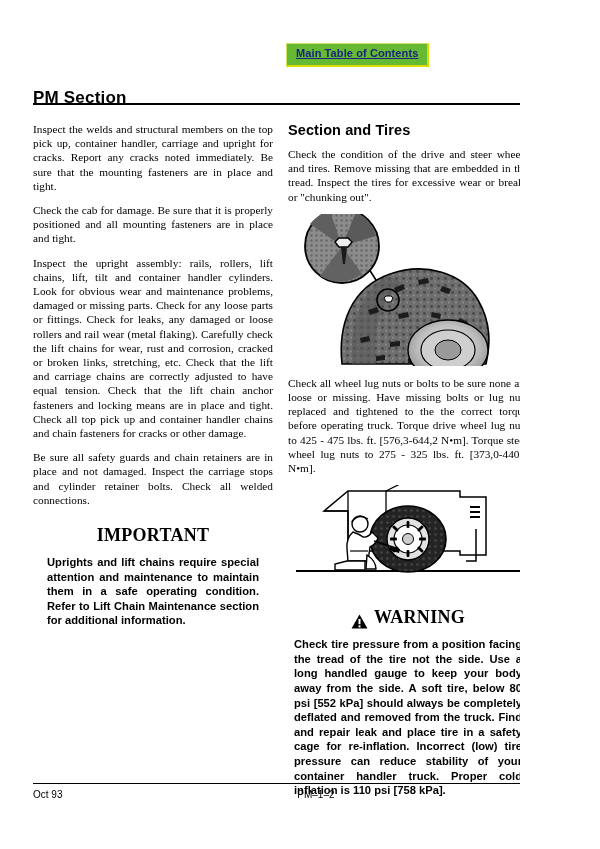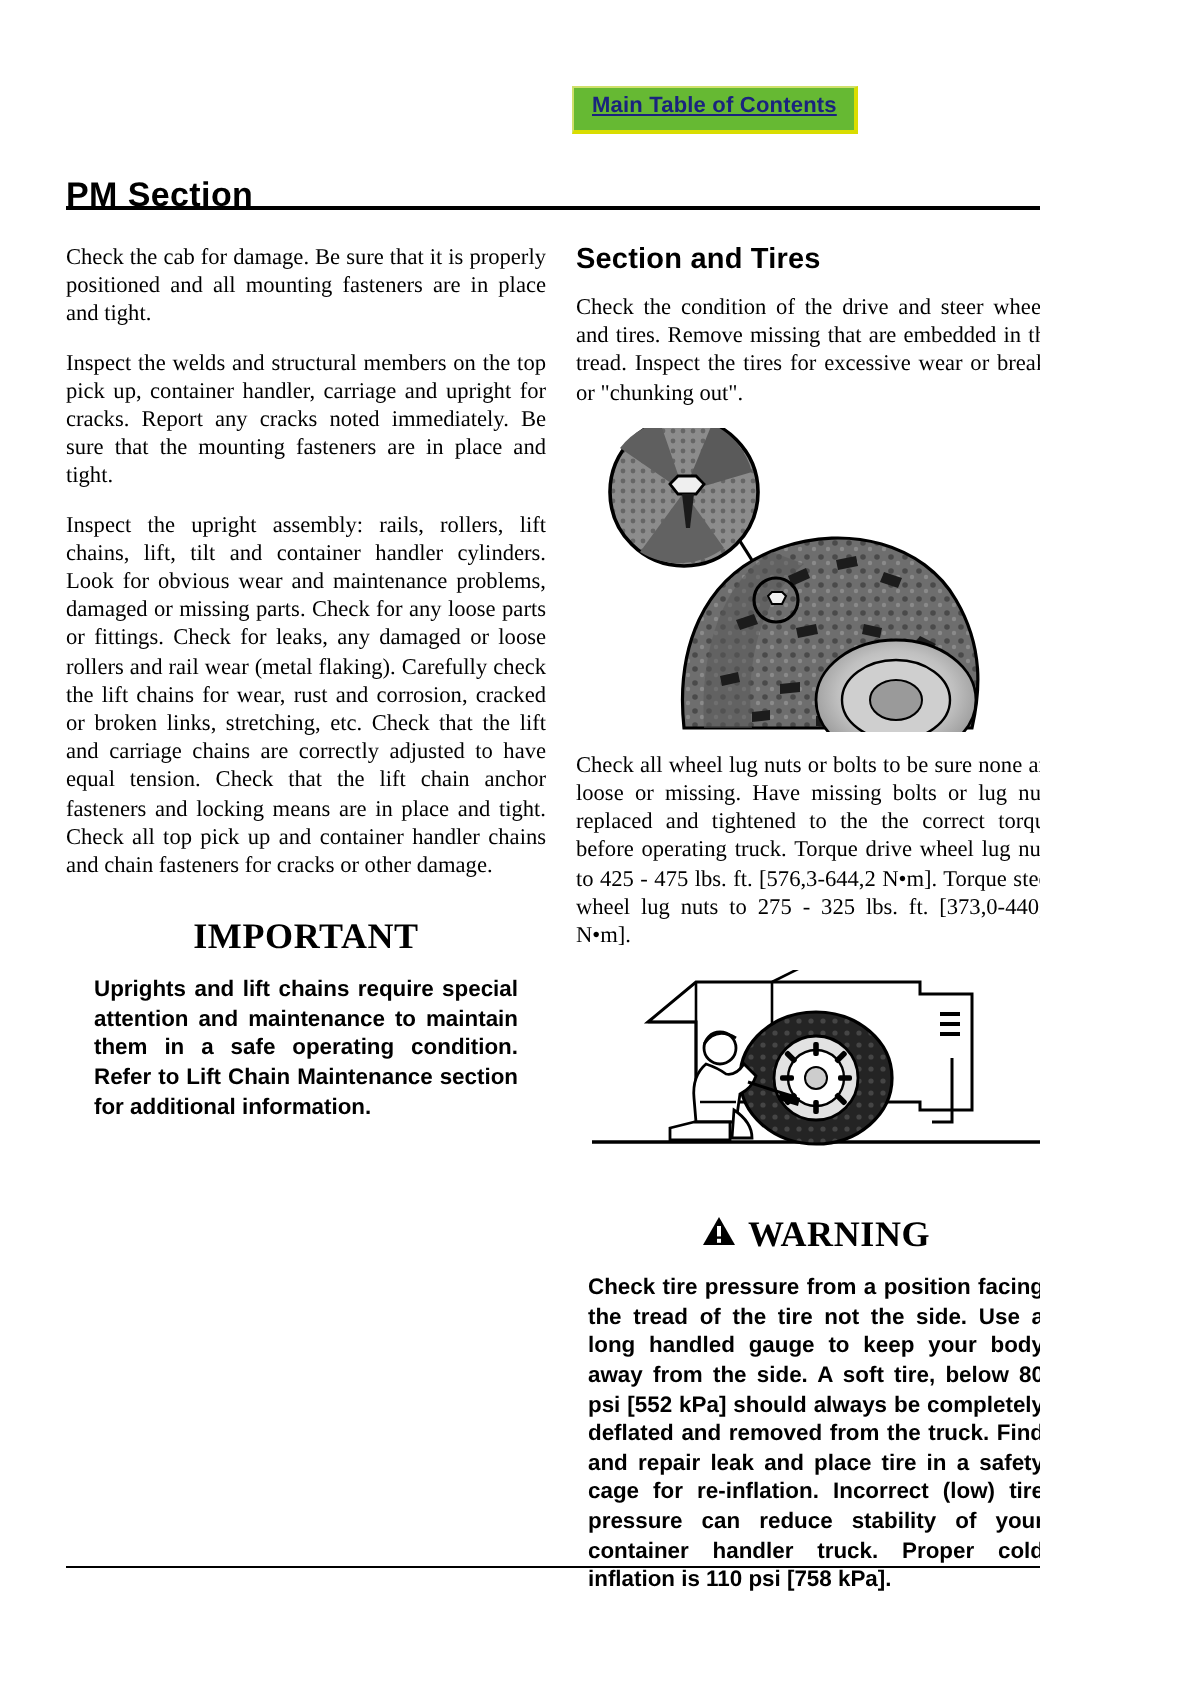--- a/index.html
+++ b/index.html
@@ -97,21 +97,21 @@
   .notice-head {
     font-family: Liberation Serif, serif;
     font-weight: bold;
     font-size: 18px;
     text-align: center;
     letter-spacing: 0.3px;
     margin-bottom: 9px;
   }
   .notice-head.with-icon {
     display: flex;
-    align-items: flex-start;
+    align-items: flex-end;
     justify-content: center;
     gap: 6px;
   }
   .warn-tri {
     display: inline-block;
     width: 17px;
     height: 15px;
     flex: 0 0 auto;
   }
   .notice-body {
@@ -161,26 +161,27 @@
 
   <div class="toc-wrap">
     <a class="toc-btn" href="#">Main Table of Contents</a>
   </div>
 
   <h1 class="page-title">PM Section</h1>
   <div class="title-rule"></div>
 
   <div class="col col-left">
 
+    <p class="body">Inspect the welds and structural members on the top pick up, container handler, carriage and upright for cracks.  Report any cracks noted immediately.  Be sure that the mounting fasteners are in place and tight.</p>
+
     <p class="body">Check the cab for damage.  Be sure that it is properly positioned and all mounting fasteners are in place and tight.</p>
 
-    <p class="body">Inspect the welds and structural members on the top pick up, container handler, carriage and upright for cracks.  Report any cracks noted immediately.  Be sure that the mounting fasteners are in place and tight.</p>
-
     <p class="body">Inspect the upright assembly: rails, rollers, lift chains, lift,  tilt and container handler cylinders.  Look for obvious wear and maintenance problems, damaged or missing parts.  Check for any loose parts or fittings.  Check for leaks, any damaged or loose rollers and rail wear (metal flaking).  Carefully check the lift chains for wear, rust and corrosion, cracked or broken links, stretching, etc.  Check that the lift and carriage chains are correctly adjusted to have equal tension.  Check that the lift chain anchor fasteners and locking means are in place and tight.  Check all top pick up and container handler chains and chain fasteners for cracks or other damage.</p>
 
+    <p class="body">Be sure all safety guards and chain retainers are in place and not damaged.  Inspect the carriage stops and cylinder retainer bolts.  Check all welded connections.</p>
 
 
     <div class="notice">
       <div class="notice-head">IMPORTANT</div>
       <div class="notice-body notice-inset">Uprights and lift chains require special attention and maintenance to maintain them in a safe operating condition. Refer to Lift Chain Maintenance section for additional information.</div>
     </div>
 
   </div>
 
   <div class="col col-right">
@@ -322,14 +323,19 @@
           </svg>
         </span>
         <span>WARNING</span>
       </div>
       <div class="notice-body notice-inset-w">Check tire pressure from a position facing the tread of the tire not the side. Use a long handled gauge to keep your body away from the side. A soft tire, below 80 psi [552 kPa] should always be completely deflated and removed from the truck. Find and repair leak and place tire in a safety cage for re-inflation. Incorrect (low) tire pressure can reduce stability of your container handler truck. Proper cold inflation is 110 psi [758 kPa].</div>
     </div>
 
   </div>
 
   <div class="footer-rule"></div>
+  <div class="footer">
+    <span>Oct 93</span>
+    <span class="f-center">PM–1–2</span>
+    <span>SM580</span>
+  </div>
 
 </div>
 
 </body></html>

